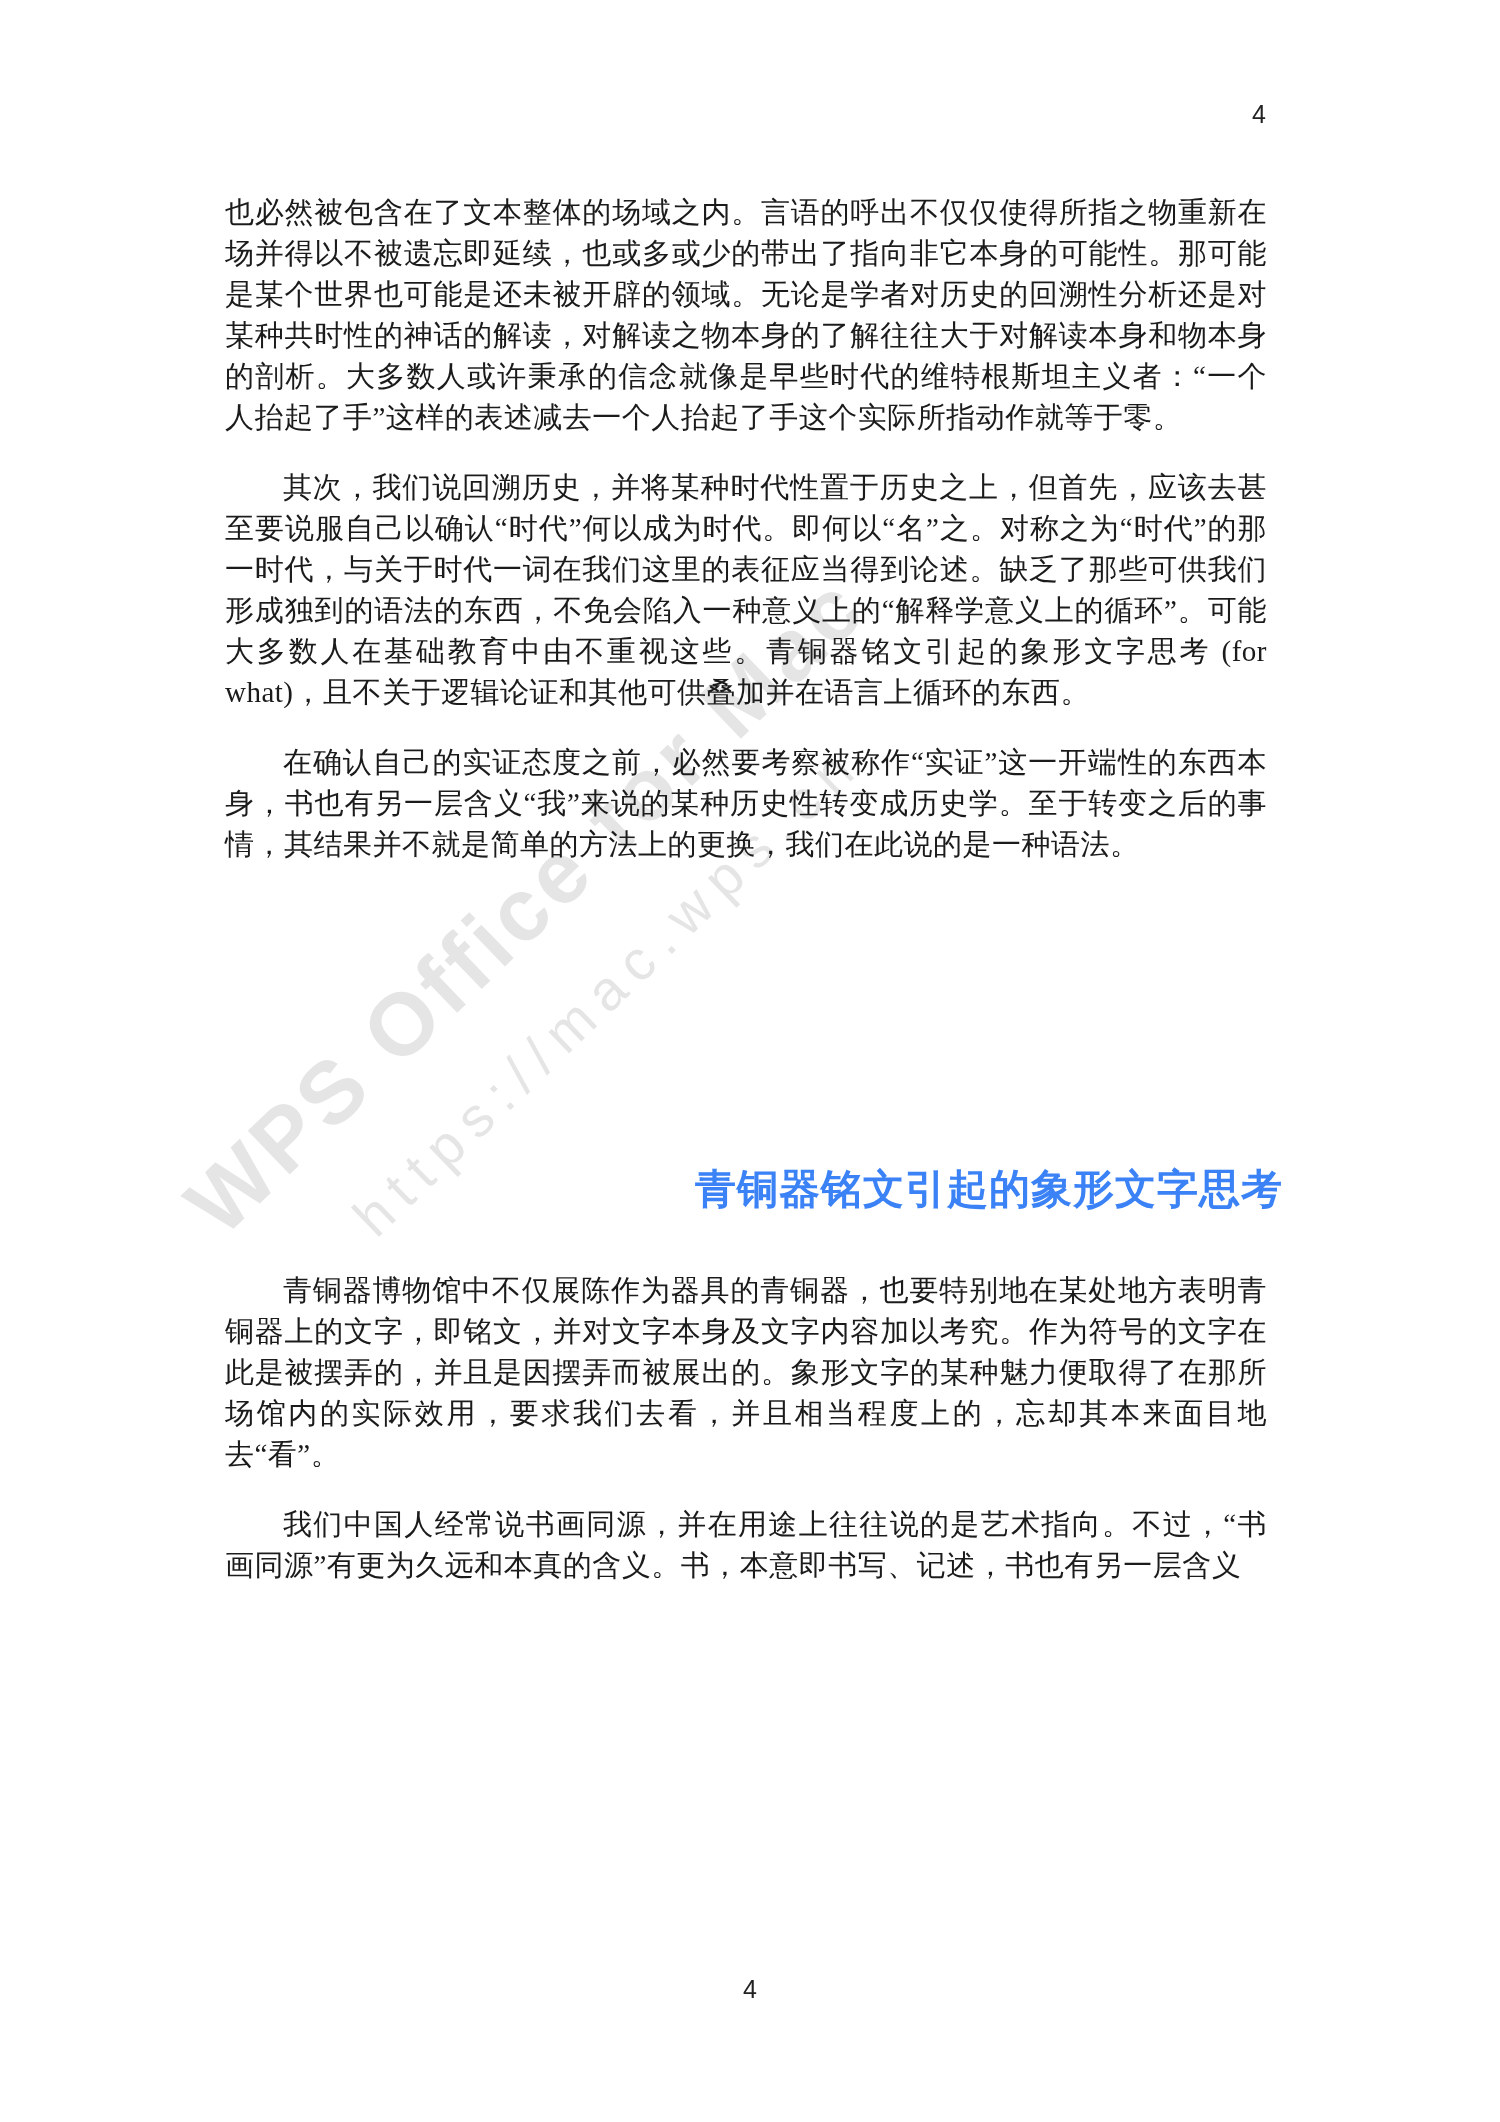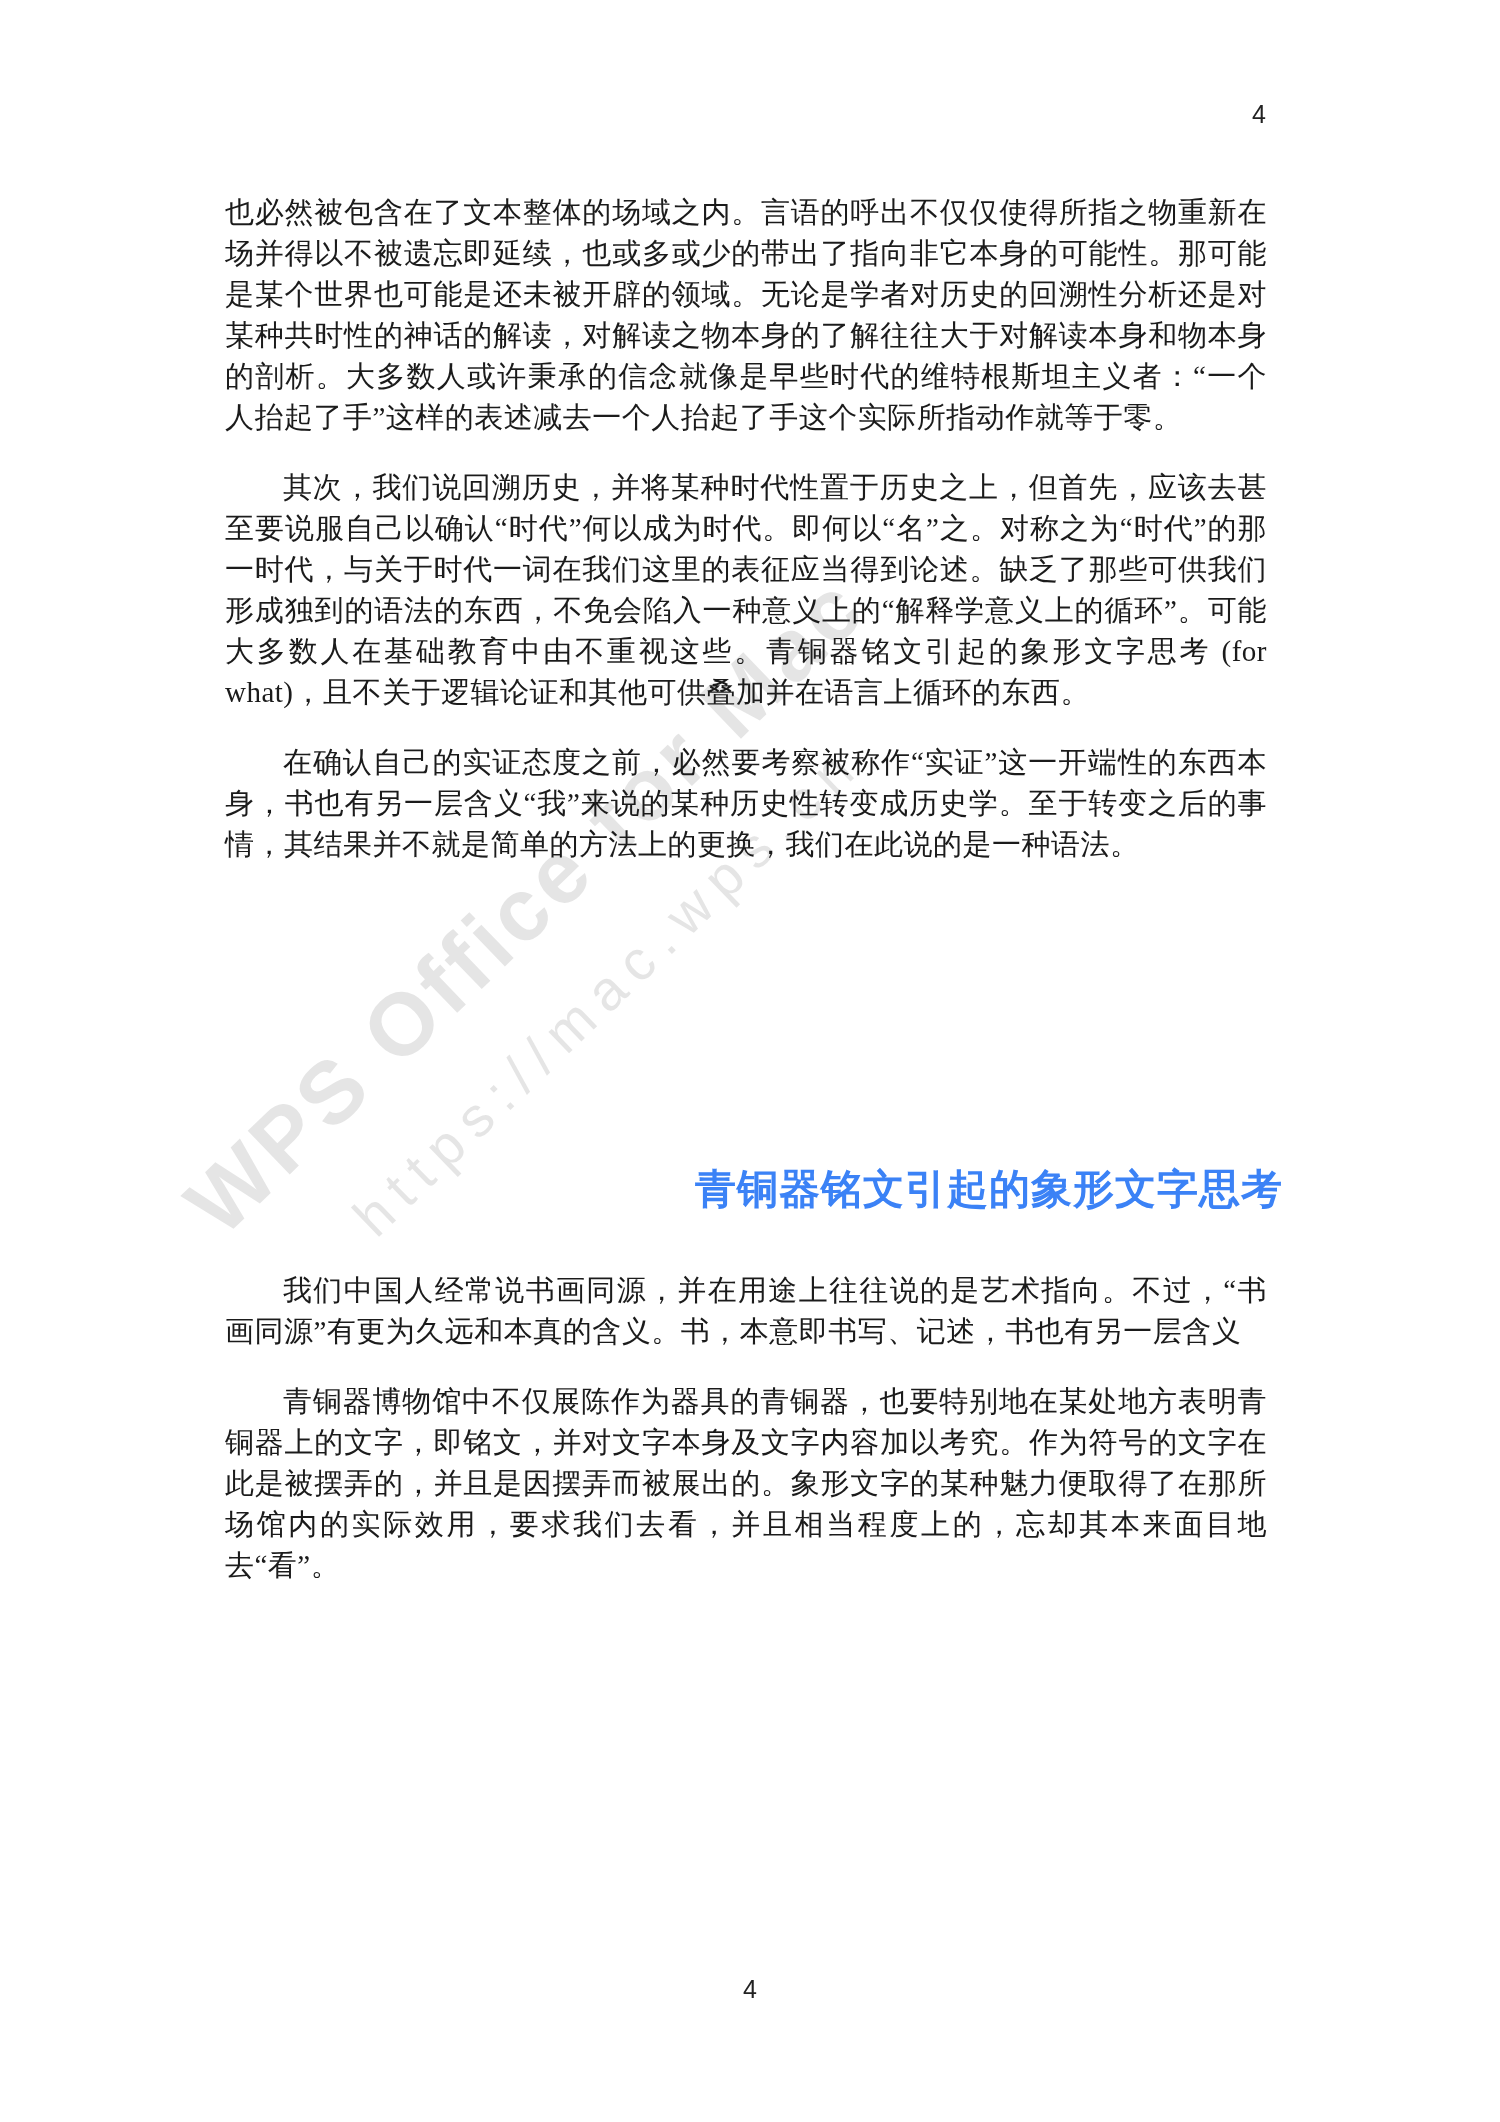--- a/index.html
+++ b/index.html
@@ -93,19 +93,19 @@
     <div class="wm-line2">https://mac.wps.cn</div>
   </div>
 
   <div class="content">
     <p class="no-indent">也必然被包含在了文本整体的场域之内。言语的呼出不仅仅使得所指之物重新在场并得以不被遗忘即延续，也或多或少的带出了指向非它本身的可能性。那可能是某个世界也可能是还未被开辟的领域。无论是学者对历史的回溯性分析还是对某种共时性的神话的解读，对解读之物本身的了解往往大于对解读本身和物本身的剖析。大多数人或许秉承的信念就像是早些时代的维特根斯坦主义者：“一个人抬起了手”这样的表述减去一个人抬起了手这个实际所指动作就等于零。</p>
     <p>其次，我们说回溯历史，并将某种时代性置于历史之上，但首先，应该去甚至要说服自己以确认“时代”何以成为时代。即何以“名”之。对称之为“时代”的那一时代，与关于时代一词在我们这里的表征应当得到论述。缺乏了那些可供我们形成独到的语法的东西，不免会陷入一种意义上的“解释学意义上的循环”。可能大多数人在基础教育中由不重视这些。青铜器铭文引起的象形文字思考 (for what)，且不关于逻辑论证和其他可供叠加并在语言上循环的东西。</p>
     <p>在确认自己的实证态度之前，必然要考察被称作“实证”这一开端性的东西本身，书也有另一层含义“我”来说的某种历史性转变成历史学。至于转变之后的事情，其结果并不就是简单的方法上的更换，我们在此说的是一种语法。</p>
 
     <div class="section-heading">青铜器铭文引起的象形文字思考</div>
 
+    <p>青铜器博物馆中不仅展陈作为器具的青铜器，也要特别地在某处地方表明青铜器上的文字，即铭文，并对文字本身及文字内容加以考究。作为符号的文字在此是被摆弄的，并且是因摆弄而被展出的。象形文字的某种魅力便取得了在那所场馆内的实际效用，要求我们去看，并且相当程度上的，忘却其本来面目地去“看”。</p>
     <p>我们中国人经常说书画同源，并在用途上往往说的是艺术指向。不过，“书画同源”有更为久远和本真的含义。书，本意即书写、记述，书也有另一层含义</p>
-    <p>青铜器博物馆中不仅展陈作为器具的青铜器，也要特别地在某处地方表明青铜器上的文字，即铭文，并对文字本身及文字内容加以考究。作为符号的文字在此是被摆弄的，并且是因摆弄而被展出的。象形文字的某种魅力便取得了在那所场馆内的实际效用，要求我们去看，并且相当程度上的，忘却其本来面目地去“看”。</p>
   </div>
 
   <div class="page-number-bottom">4</div>
 
 </div>
 
 </body></html>

